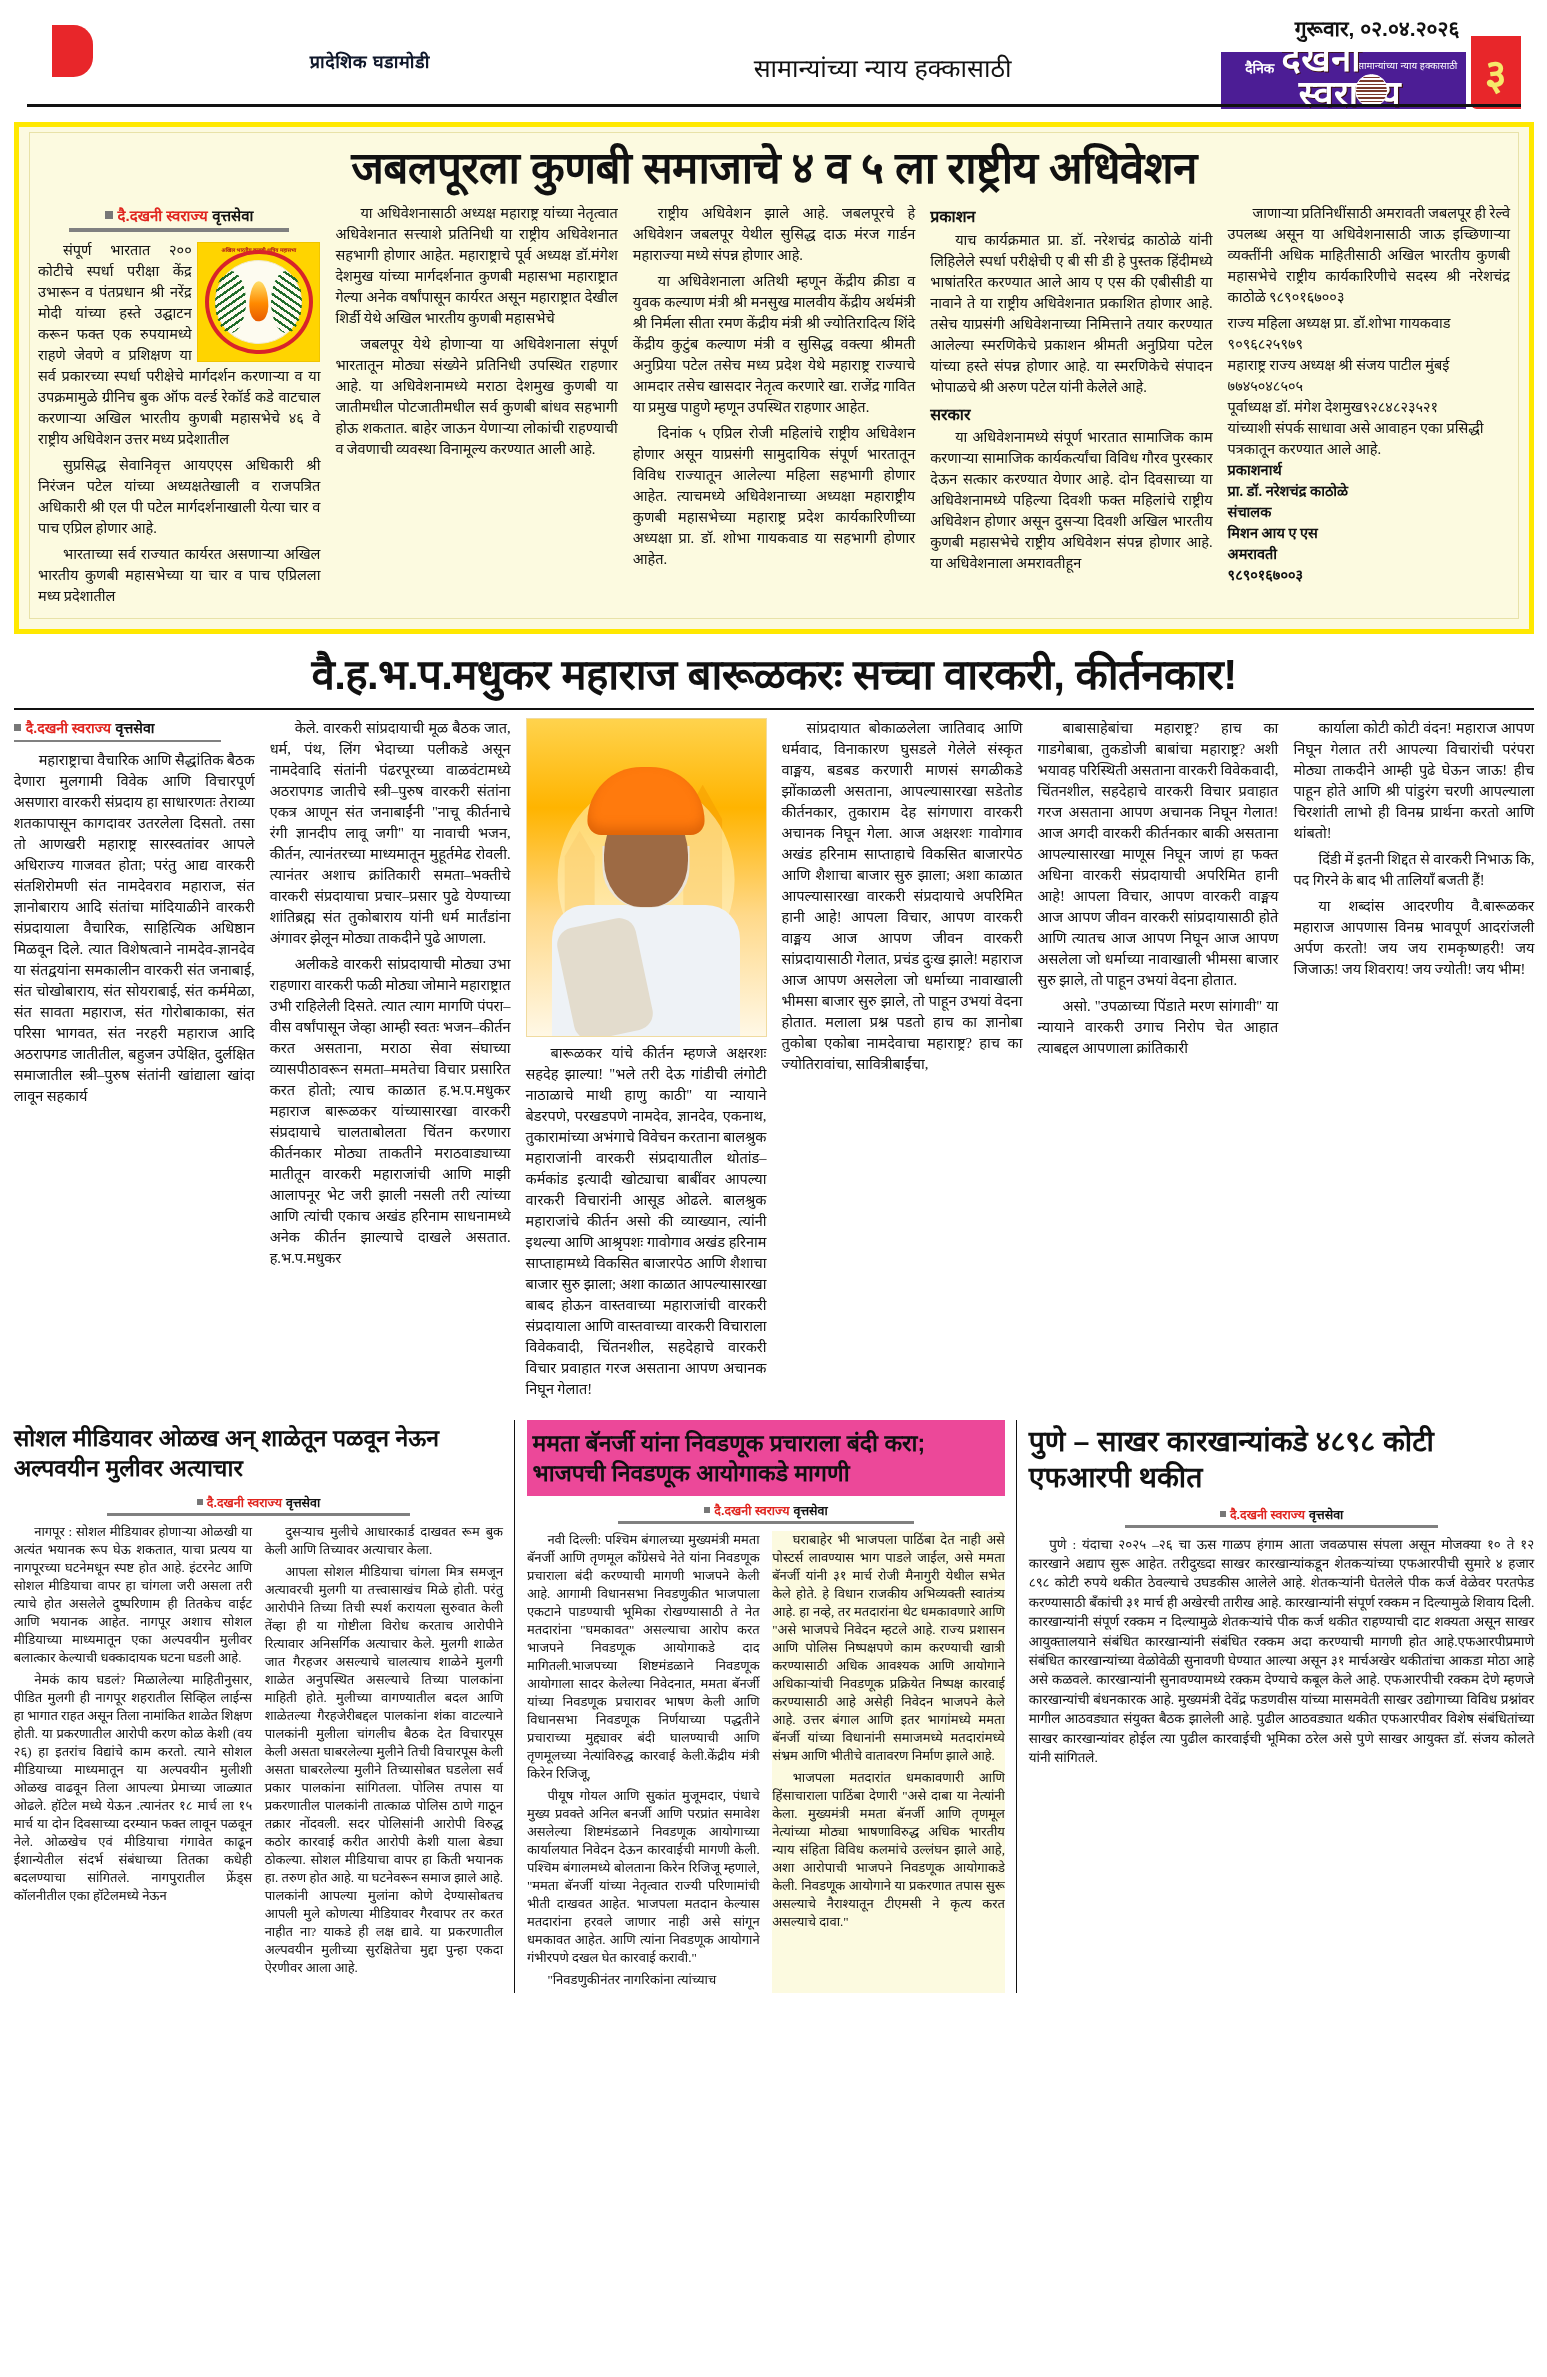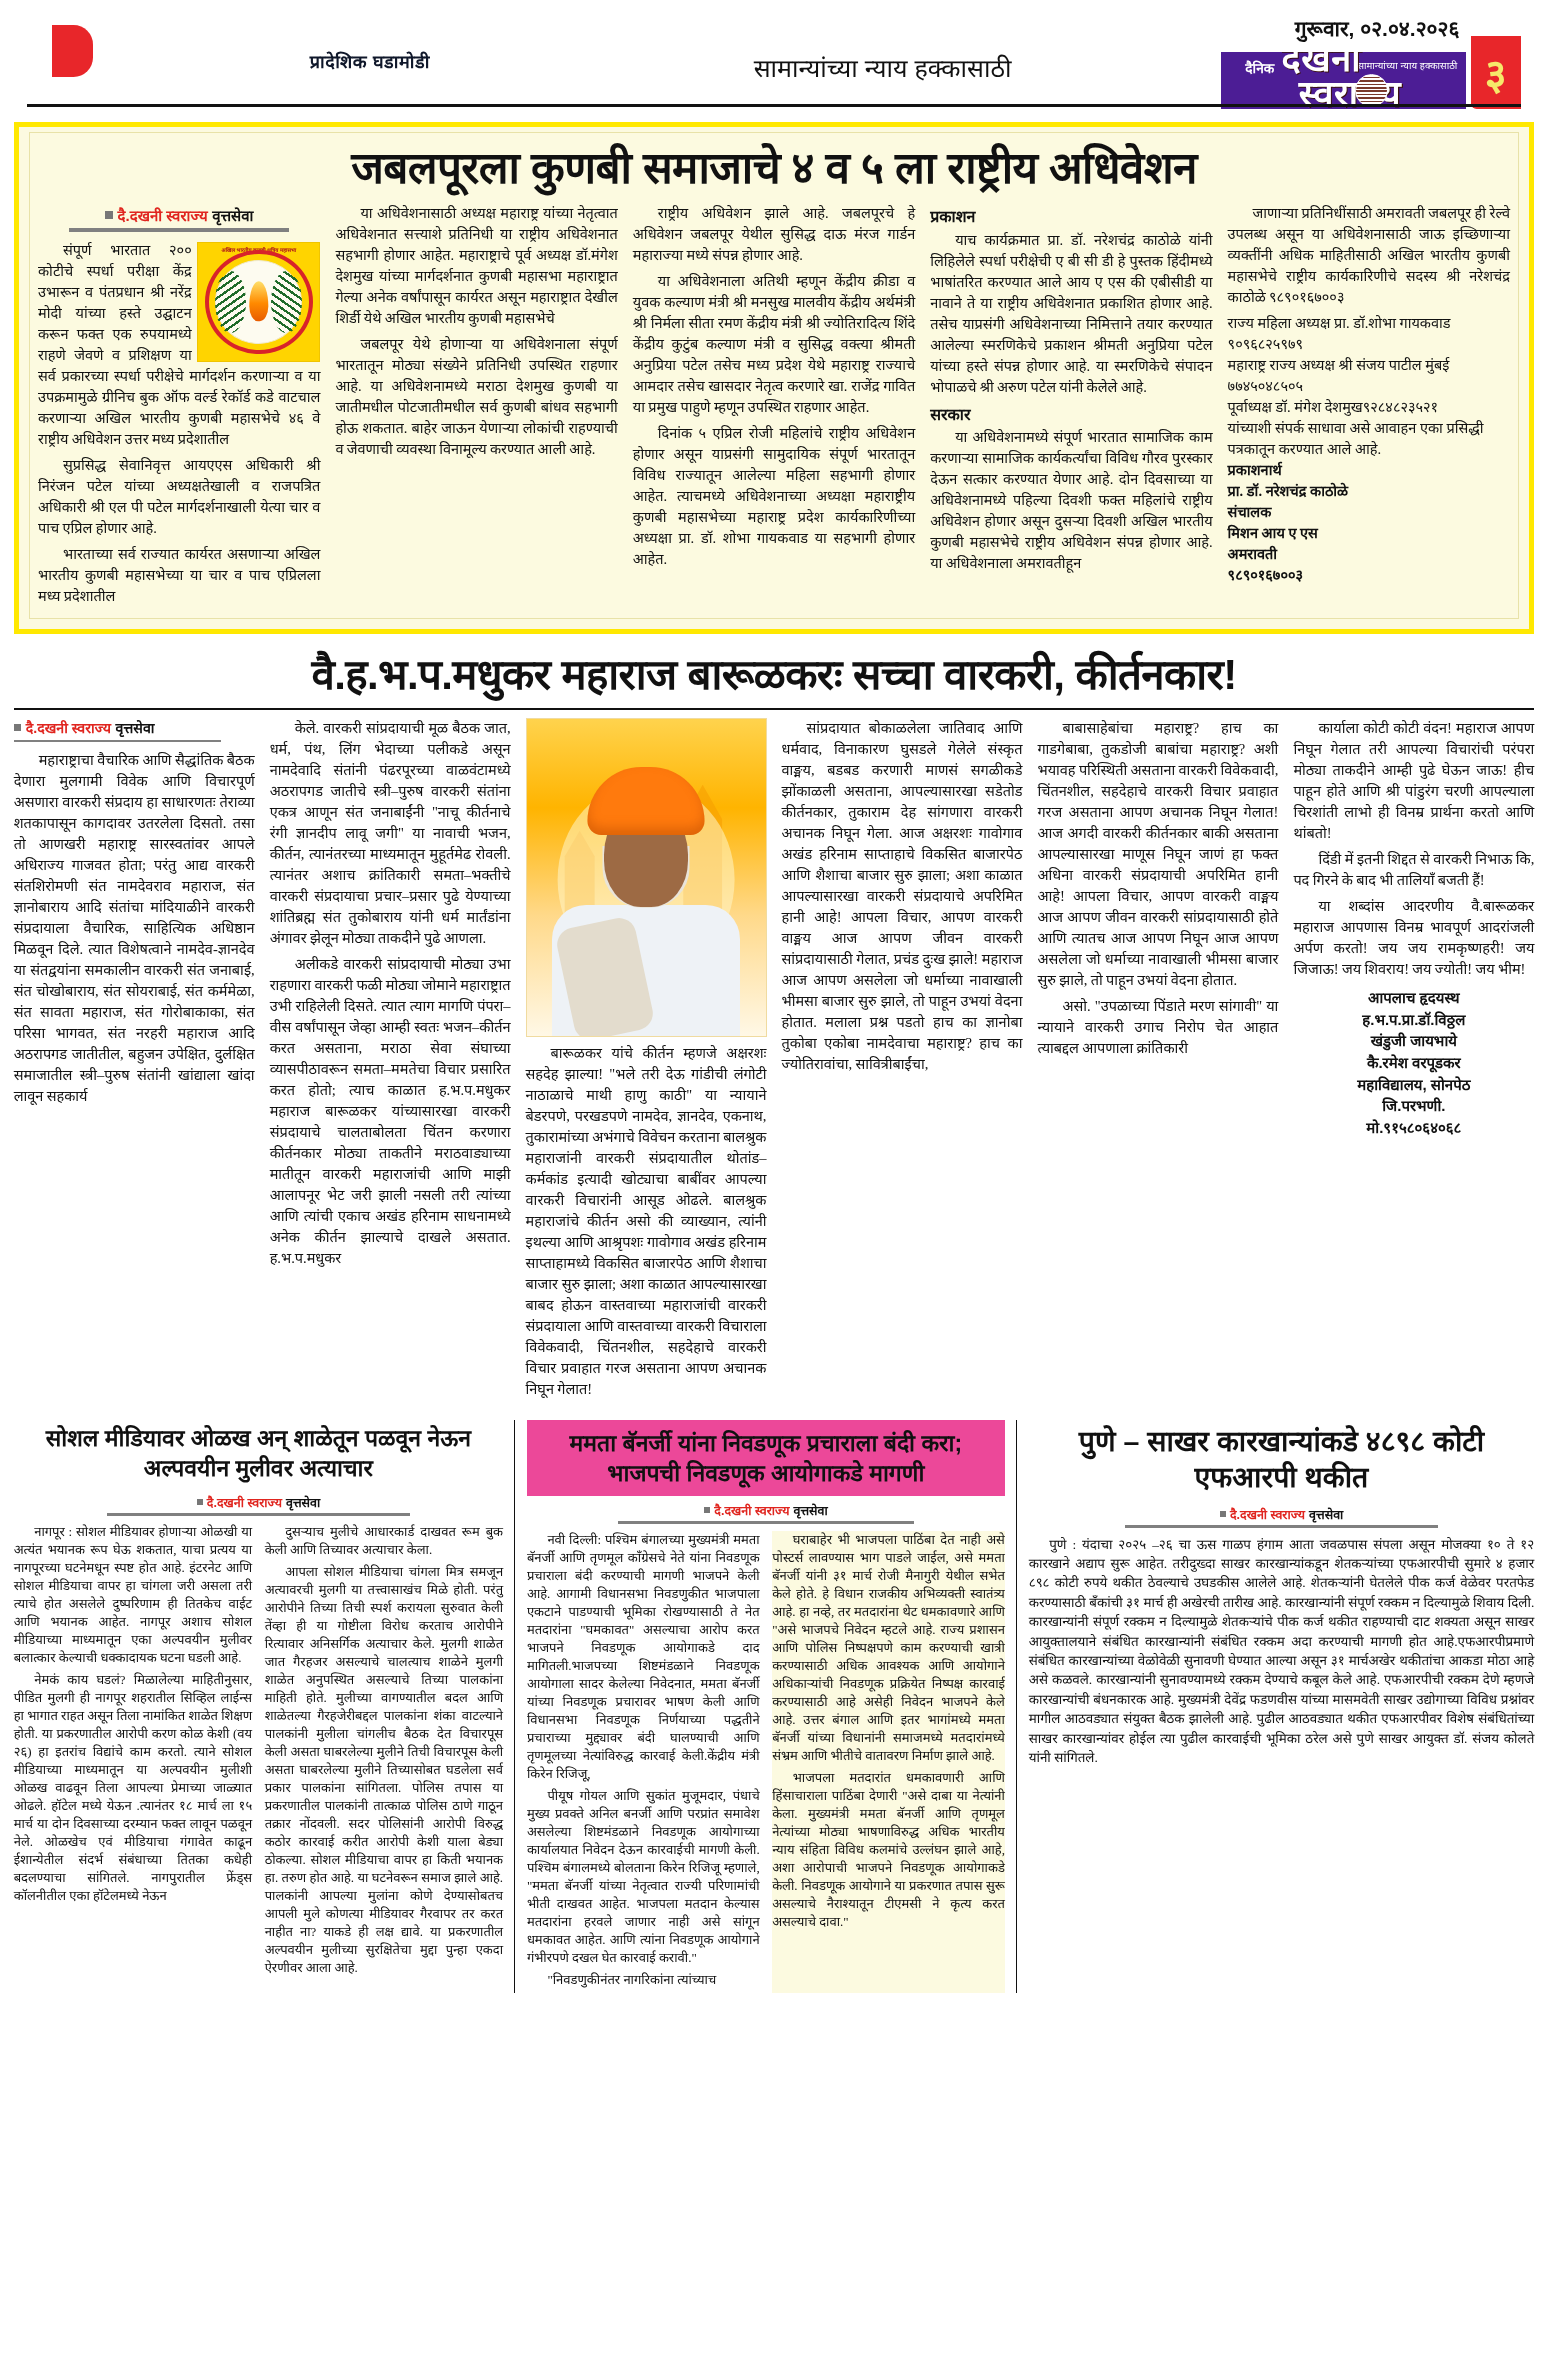--- a/index.html
+++ b/index.html
@@ -202,21 +202,21 @@
     font-weight:bold;font-size:15px;line-height:21.6px;margin-top:6.8px;
   }
 
   
   .bottom{display:flex;margin-top:15px;gap:0;}
   .bcol{box-sizing:border-box;}
   .bcol.b1{width:33%;padding-right:11.4px;border-right:1.7px solid #111;}
   .bcol.b2{width:33%;padding:0 11.4px;border-right:1.7px solid #111;}
   .bcol.b3{width:34%;padding-left:11.4px;}
   .b-hl{
-    text-align:center;font-weight:bold;
+    font-weight:bold;
     font-family:"Liberation Sans","DejaVu Sans",sans-serif;
     font-size:23px;line-height:30px;color:#111;padding:3.4px 0 4.6px 0;
   }
   .b-hl.boxed{background:#ec4899;padding:8px 5.7px;}
   .b-hl.big{font-size:28.5px;line-height:36px;}
   .b-byline{
     display:flex;align-items:center;justify-content:center;gap:4px;
     font-family:"Liberation Sans","DejaVu Sans",sans-serif;
     font-weight:bold;font-size:12.5px;margin:5.7px 0 1.1px 0;
   }
@@ -361,29 +361,20 @@
 
       <div class="col">
         <p class="body">बाबासाहेबांचा महाराष्ट्र? हाच का गाडगेबाबा, तुकडोजी बाबांचा महाराष्ट्र? अशी भयावह परिस्थिती असताना वारकरी विवेकवादी, चिंतनशील, सहदेहाचे वारकरी विचार प्रवाहात गरज असताना आपण अचानक निघून गेलात! आज अगदी वारकरी कीर्तनकार बाकी असताना आपल्यासारखा माणूस निघून जाणं हा फक्त अधिना वारकरी संप्रदायाची अपरिमित हानी आहे! आपला विचार, आपण वारकरी वाङ्मय आज आपण जीवन वारकरी सांप्रदायासाठी होते आणि त्यातच आज आपण निघून आज आपण असलेला जो धर्माच्या नावाखाली भीमसा बाजार सुरु झाले, तो पाहून उभयां वेदना होतात.</p>
         <p class="body">असो. "उपळाच्या पिंडाते मरण सांगावी" या न्यायाने वारकरी उगाच निरोप चेत आहात त्याबद्दल आपणाला क्रांतिकारी</p>
       </div>
 
       <div class="col">
         <p class="body">कार्याला कोटी कोटी वंदन! महाराज आपण निघून गेलात तरी आपल्या विचारांची परंपरा मोठ्या ताकदीने आम्ही पुढे घेऊन जाऊ! हीच पाहून होते आणि श्री पांडुरंग चरणी आपल्याला चिरशांती लाभो ही विनम्र प्रार्थना करतो आणि थांबतो!</p>
         <p class="body">दिंडी में इतनी शिद्दत से वारकरी निभाऊ कि, पद गिरने के बाद भी तालियाँ बजती हैं!</p>
         <p class="body">या शब्दांस आदरणीय वै.बारूळकर महाराज आपणास विनम्र भावपूर्ण आदरांजली अर्पण करतो! जय जय रामकृष्णहरी! जय जिजाऊ! जय शिवराय! जय ज्योती! जय भीम!</p>
-        <div class="sig">
-          <div>आपलाच हृदयस्थ</div>
-          <div>ह.भ.प.प्रा.डॉ.विठ्ठल</div>
-          <div>खंडुजी जायभाये</div>
-          <div>कै.रमेश वरपूडकर</div>
-          <div>महाविद्यालय, सोनपेठ</div>
-          <div>जि.परभणी.</div>
-          <div>मो.९१५८०६४०६८</div>
-        </div>
       </div>
     </div>
   </div>
 
   <div class="bottom">
 
     <div class="bcol b1">
       <div class="b-hl">सोशल मीडियावर ओळख अन् शाळेतून पळवून नेऊन अल्पवयीन मुलीवर अत्याचार</div>
       <div class="b-byline">
         <span class="sq"></span>

